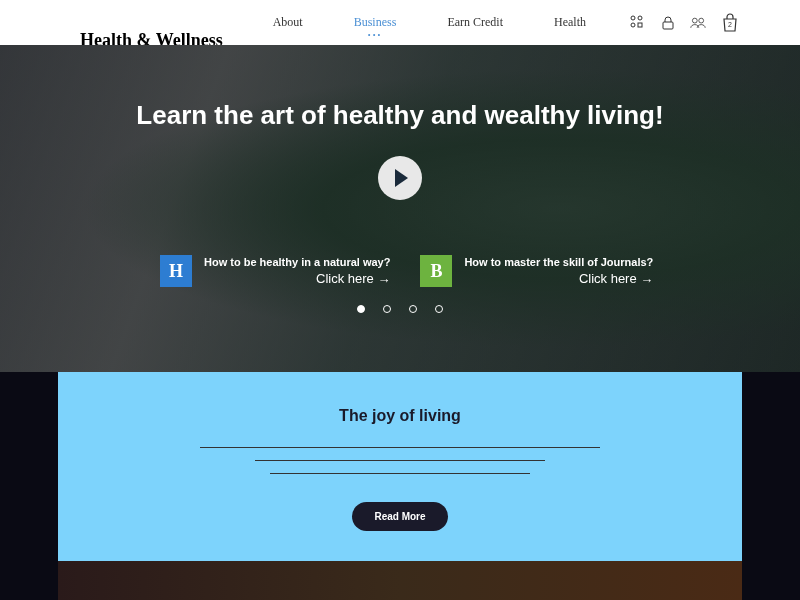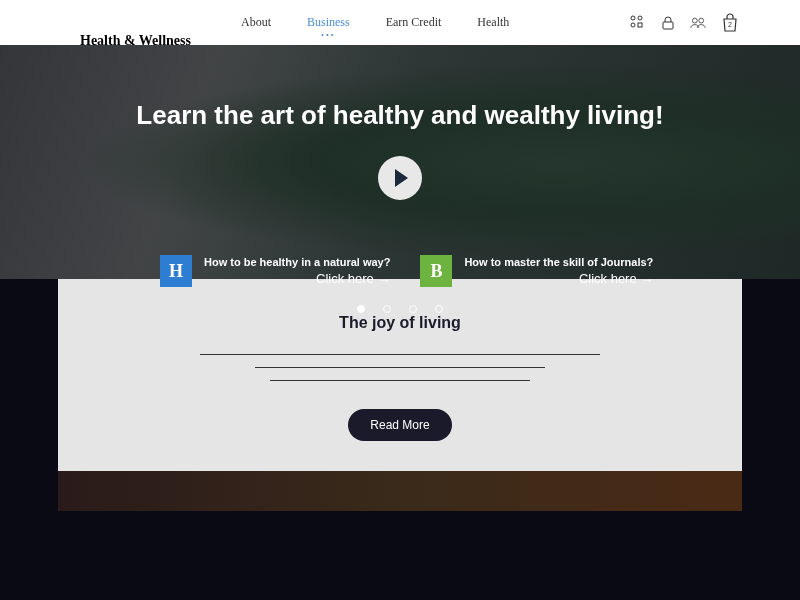--- a/index.html
+++ b/index.html
@@ -13,27 +13,27 @@
 .header {
   background: #fff;
   height: 45px;
   display: flex;
   align-items: center;
   padding: 0 60px 0 80px;
 }
 .brand {
   font-family: Georgia, serif;
   font-weight: bold;
-  font-size: 14px;
+  font-size: 18px;
   color: #000;
   margin-top: 36px;
 }
 .nav {
   display: flex;
-  gap: 36px;
+  gap: 51px;
   margin-left: 50px;
 }
 .nav-item {
   font-family: Georgia, serif;
   font-size: 12px;
   color: #333;
   cursor: pointer;
   position: relative;
 }
 .nav-item.active {
@@ -53,21 +53,21 @@
   margin-left: auto;
   display: flex;
   gap: 14px;
   align-items: center;
 }
 .icon-svg { width: 16px; height: 16px; cursor: pointer; }
 .bag-icon { width: 20px; height: 20px; cursor: pointer; position: relative; }
 
 .hero {
   position: relative;
-  height: 234px;
+  height: 327px;
   background: linear-gradient(rgba(20,25,35,0.55), rgba(20,25,35,0.55)),
     radial-gradient(ellipse at 70% 50%, #3a5a3a 0%, #2a4a2a 30%, transparent 60%),
     linear-gradient(110deg, #5a5a55 0%, #7a7a70 25%, #4a5a4a 50%, #2a3a2a 100%);
   padding: 0 60px;
   color: #fff;
 }
 .hero-title {
   text-align: center;
   font-size: 26px;
   font-weight: bold;
@@ -129,21 +129,21 @@
 }
 .dot {
   width: 8px; height: 8px;
   border-radius: 50%;
   border: 1px solid #fff;
   cursor: pointer;
 }
 .dot.active { background: #fff; }
 
 .section {
-  background: #e5e5e5;
+  background: #7dd3fc;
   margin: 0 58px;
   padding: 35px 38px 30px;
   text-align: center;
 }
 .section-title {
   font-size: 16px;
   font-weight: bold;
   color: #1a1a2a;
   margin-bottom: 22px;
 }
@@ -157,22 +157,22 @@
 }
 .line:nth-child(1) { width: 400px; }
 .line:nth-child(2) { width: 290px; }
 .line:nth-child(3) { width: 260px; }
 .read-more {
   background: #1a1a2a;
   color: #fff;
   border: none;
   border-radius: 18px;
   padding: 9px 22px;
-  font-size: 12px;
-  font-weight: normal;
+  font-size: 10px;
+  font-weight: bold;
   cursor: pointer;
 }
 .footer-strip {
   height: 40px;
   background: linear-gradient(90deg, #2a1a1a 0%, #3a2a1a 50%, #4a2a15 100%);
   margin: 0 58px;
 }
 </style>
 </head>
 <body>

